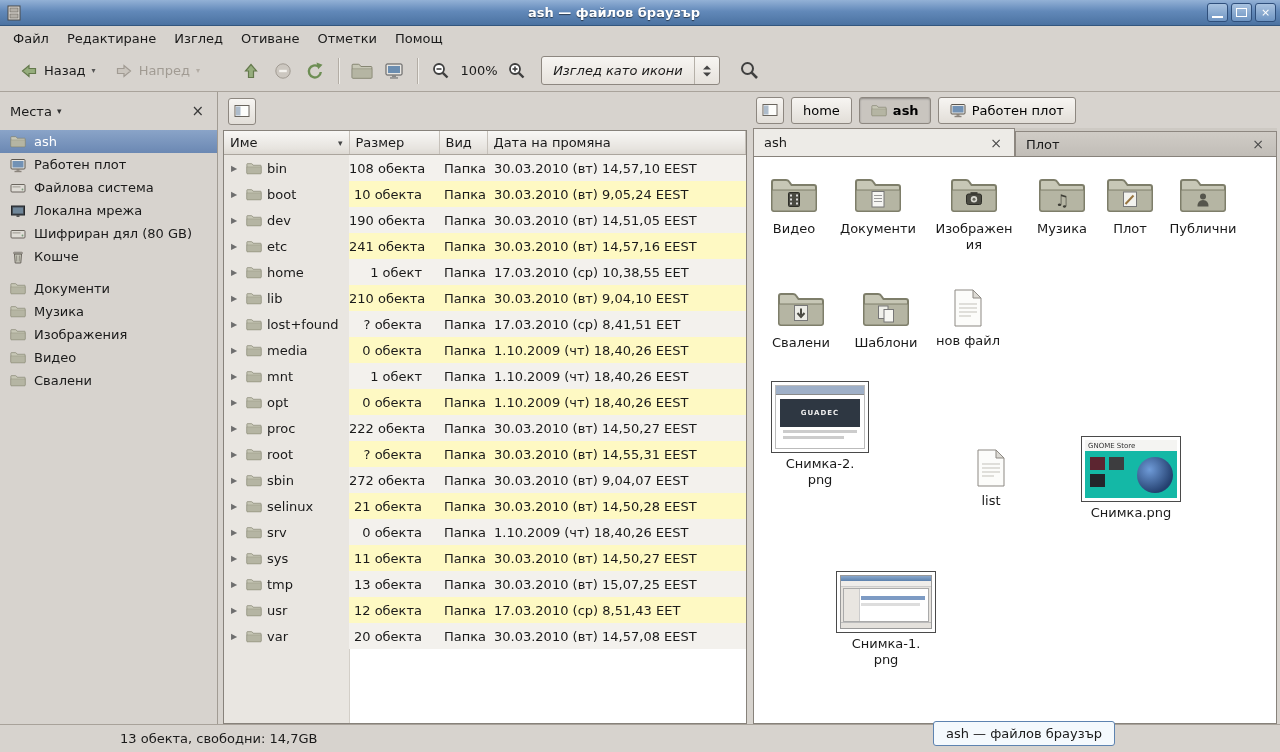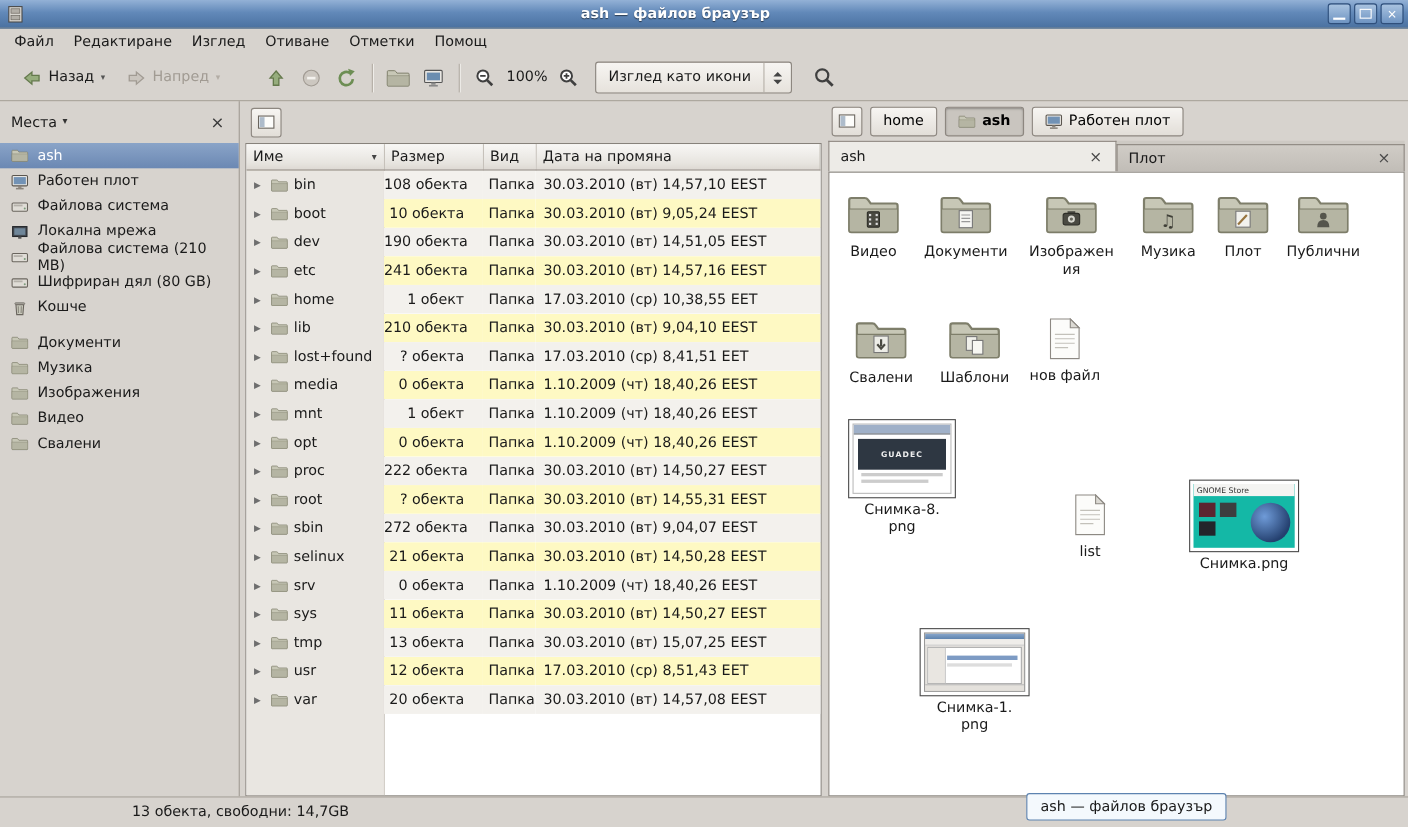--- a/index.html
+++ b/index.html
@@ -29,21 +29,21 @@
     font-size:13px;color:#1a1a1a;font-family:inherit;}
   .tb-btn.disabled{color:#a19b93;}
   .caret{font-size:8px;color:#555;margin-left:1px;}
   .disabled .caret{color:#b3ada5;}
   .tb-ibtn{width:32px;height:30px;display:inline-flex;align-items:center;justify-content:center;background:none;border:none;}
   .ml28{margin-left:26px;}
   .tb-sep{width:1px;height:26px;background:#b3ada5;margin:0 7px;box-shadow:1px 0 0 #efede9;}
   .zoom-label{width:44px;text-align:center;}
   .combo{height:27px;margin-left:8px;border:1px solid #8d8780;border-radius:3px;
     background:linear-gradient(#f7f5f2,#e6e2dc);display:inline-flex;align-items:center;}
-  .combo-text{padding:0 11px;min-width:128px;}
+  .combo-text{padding:0 11px;min-width:128px;font-style:italic;}
   .combo-arrows{border-left:1px solid #b5b0a8;align-self:stretch;display:flex;align-items:center;padding:0 6px;}
   .search-ibtn{margin-left:14px;}
 
   
   .main{position:absolute;top:92px;bottom:28px;left:0;right:0;}
 
   
   .sidebar{position:absolute;left:0;top:0;bottom:0;width:218px;border-right:1px solid #a19b93;box-sizing:border-box;}
   .sidebar-header{height:38px;display:flex;align-items:center;padding:0 10px;gap:0;}
   .combo-caret{font-size:9px;color:#333;}
@@ -312,30 +312,20 @@
             <span>Локална мрежа</span>
           </div>
           <div class="place">
             <span class="place-ic">
               <svg width="16" height="16" viewBox="0 0 16 16" xmlns="http://www.w3.org/2000/svg">
                 <rect x="1" y="4.5" width="14" height="7.5" rx="1" fill="#dfdcd6" stroke="#6a655e"></rect>
                 <rect x="2.5" y="6" width="8" height="1.6" fill="#b5b1aa"></rect>
                 <circle cx="12.5" cy="9.5" r="0.9" fill="#7a9a7a"></circle>
               </svg>
             </span>
-            <span>Файлова система (210 MB)</span>
-          </div>
-          <div class="place">
-            <span class="place-ic">
-              <svg width="16" height="16" viewBox="0 0 16 16" xmlns="http://www.w3.org/2000/svg">
-                <rect x="1" y="4.5" width="14" height="7.5" rx="1" fill="#dfdcd6" stroke="#6a655e"></rect>
-                <rect x="2.5" y="6" width="8" height="1.6" fill="#b5b1aa"></rect>
-                <circle cx="12.5" cy="9.5" r="0.9" fill="#7a9a7a"></circle>
-              </svg>
-            </span>
             <span>Шифриран дял (80 GB)</span>
           </div>
           <div class="place">
             <span class="place-ic">
               <svg width="16" height="16" viewBox="0 0 16 16" xmlns="http://www.w3.org/2000/svg">
                 <path d="M4.5 5 L11.5 5 L10.8 14 L5.2 14 Z" fill="#c8c8bb" stroke="#6a655e"></path>
                 <rect x="3.5" y="3.2" width="9" height="1.6" rx="0.8" fill="#a9a69e" stroke="#6a655e" stroke-width="0.6"></rect>
                 <line x1="6.6" y1="6.5" x2="6.8" y2="12.5" stroke="#8d8a80"></line>
                 <line x1="9.4" y1="6.5" x2="9.2" y2="12.5" stroke="#8d8a80"></line>
               </svg>
@@ -887,21 +877,21 @@
             <div class="thumb" style="width: 98px; height: 72px;">
               <div class="ti ti-web">
                 <div class="w-top"></div>
                 <div class="w-dark">
                   <span>GUADEC</span>
                 </div>
                 <div class="w-l"></div>
                 <div class="w-l" style="margin-right:20px"></div>
               </div>
             </div>
-            <div class="lbl">Снимка-8.
+            <div class="lbl">Снимка-2.
 png</div>
           </div>
           <div class="cell" style="left: 197px; top: 292px; width: 80px;"><span class="ic" style="display: inline-block;"><svg width="30" height="38" viewBox="0 0 30 38" xmlns="http://www.w3.org/2000/svg">
                 <path d="M2 1 L20 1 L28 9 L28 37 L2 37 Z" fill="#fcfcfa" stroke="#8d8983"></path>
   <path d="M20 1 L20 9 L28 9 Z" fill="#dcdad4" stroke="#8d8983"></path>
   <line x1="6" y1="15" x2="24" y2="15" stroke="#c3c1ba"></line>
                 <line x1="6" y1="19" x2="24" y2="19" stroke="#c3c1ba"></line>
   <line x1="6" y1="23" x2="24" y2="23" stroke="#c3c1ba"></line>
                 <line x1="6" y1="27" x2="18" y2="27" stroke="#c3c1ba"></line>
               </svg></span><div class="lbl">list</div></div>

